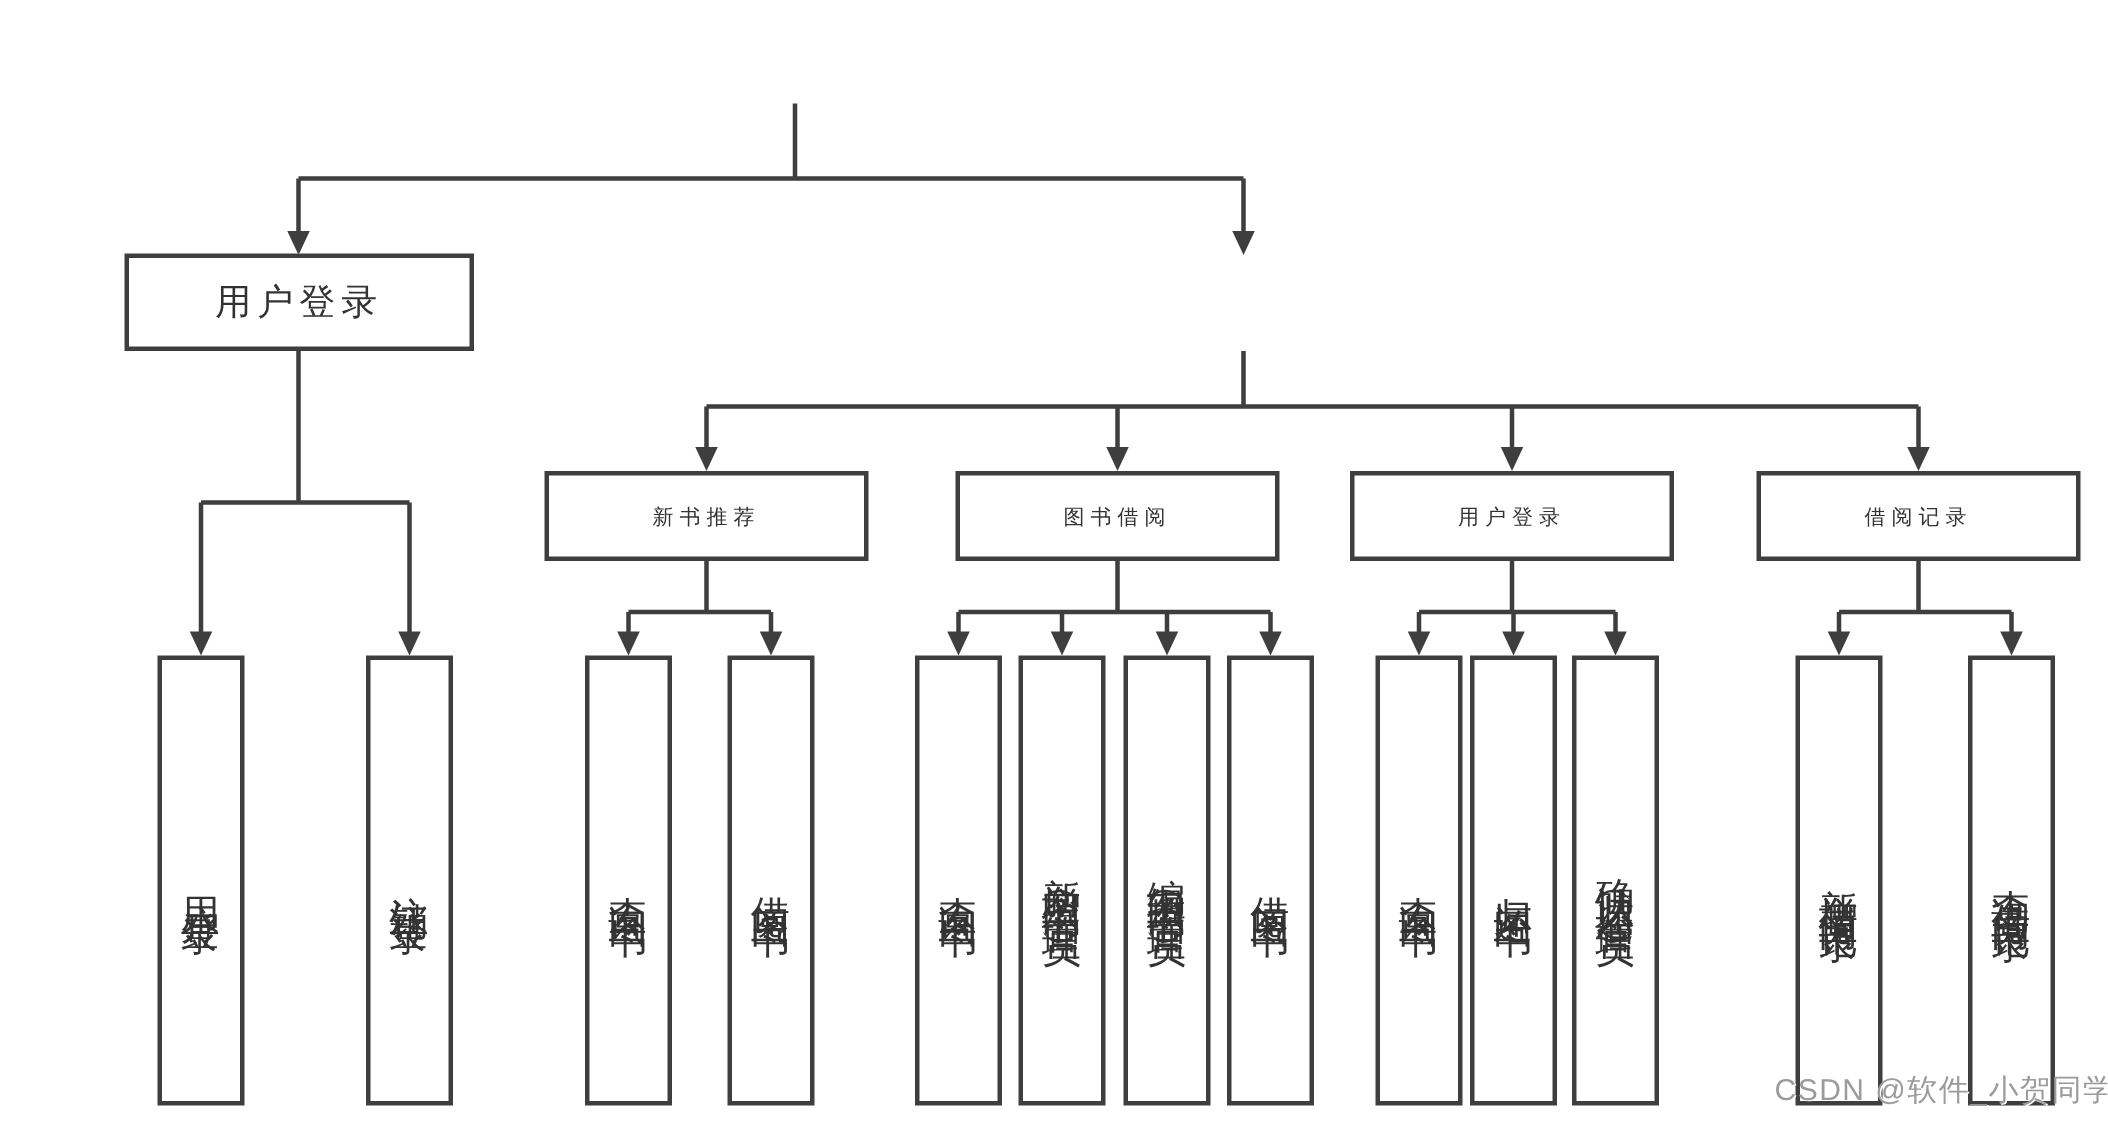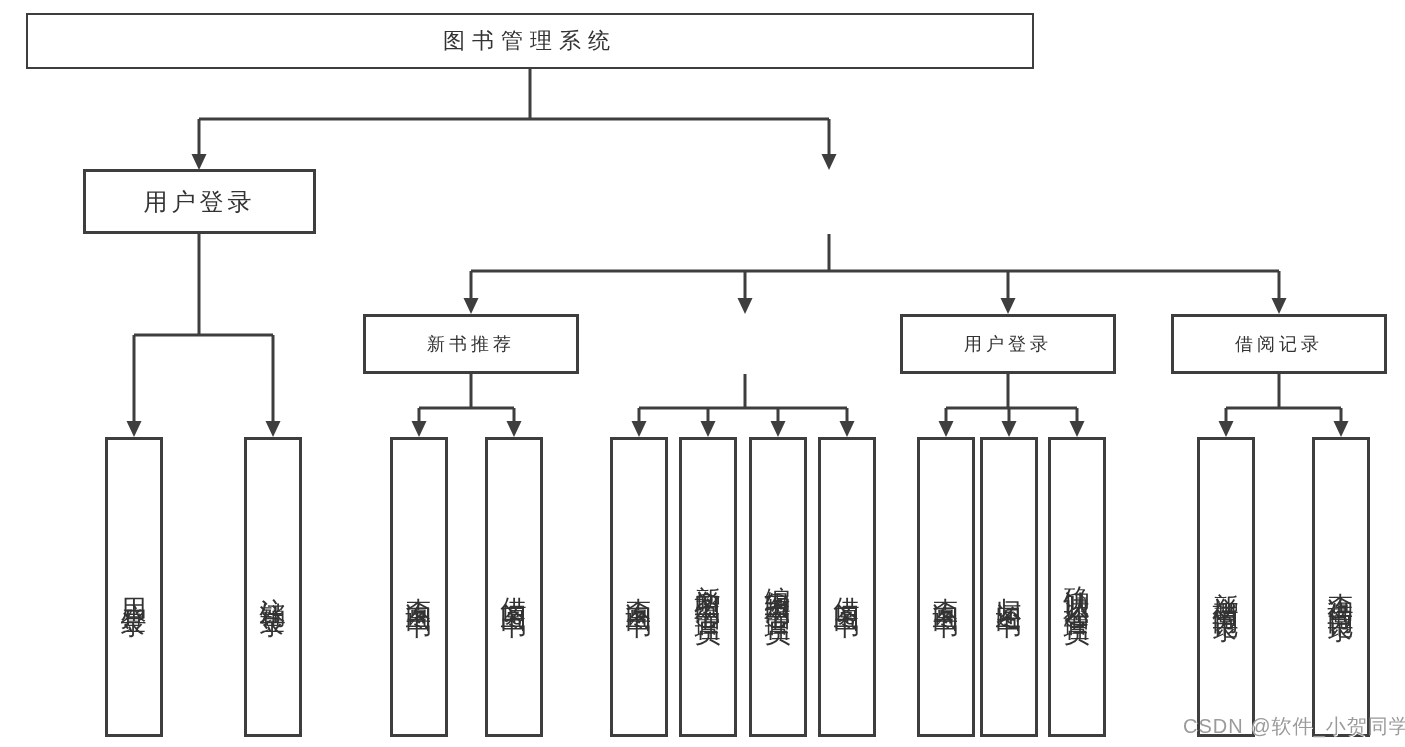--- a/index.html
+++ b/index.html
@@ -22,21 +22,21 @@
     display: flex;
     align-items: center;
     justify-content: center;
     color: #333333;
     line-height: 1;
     white-space: nowrap;
     z-index: 2;
   }
   .root-box { border-width: 2px; font-size: 22px; letter-spacing: 7px; }
   .l2-box  { font-size: 24px; letter-spacing: 4px; }
-  .l3-box  { font-size: 18px; letter-spacing: 4px; }
+  .l3-box  { font-size: 14px; letter-spacing: 4px; }
   .leaf {
     position: absolute;
     top: 437px;
     width: 58px;
     height: 300px;
     box-sizing: border-box;
     border: 3px solid #3e3e3e;
     background: #ffffff;
     display: flex;
     align-items: center;
@@ -105,25 +105,25 @@
       <polygon points="1001.5,421 1016.5,421 1009,437"></polygon>
       <polygon points="1069.5,421 1084.5,421 1077,437"></polygon>
     </g>
     <g>
       <path d="M1279 374 V408 M1226 408 H1341 M1226 408 V422 M1341 408 V422"></path>
       <polygon points="1218.5,421 1233.5,421 1226,437"></polygon>
       <polygon points="1333.5,421 1348.5,421 1341,437"></polygon>
     </g>
   </svg>
 
-  <div class="hbox root-box" style="left:26px; top:13px; width:1008px; height:56px;">图书管理系统</div>
 
   <div class="hbox l2-box" style="left:83px; top:169px; width:233px; height:65px;">用户登录</div>
 
   <div class="hbox l3-box" style="left:363px; top:314px; width:216px; height:60px;">新书推荐</div>
+  <div class="hbox l3-box" style="left:637px; top:314px; width:216px; height:60px;">图书借阅</div>
   <div class="hbox l3-box" style="left:900px; top:314px; width:216px; height:60px;">用户登录</div>
   <div class="hbox l3-box" style="left:1171px; top:314px; width:216px; height:60px;text-align:right;">借阅记录</div>
 
   <div class="leaf" style="left:105px;">
     <span>用户登录</span>
   </div>
   <div class="leaf" style="left:244px;">
     <span>注销登录</span>
   </div>
 

